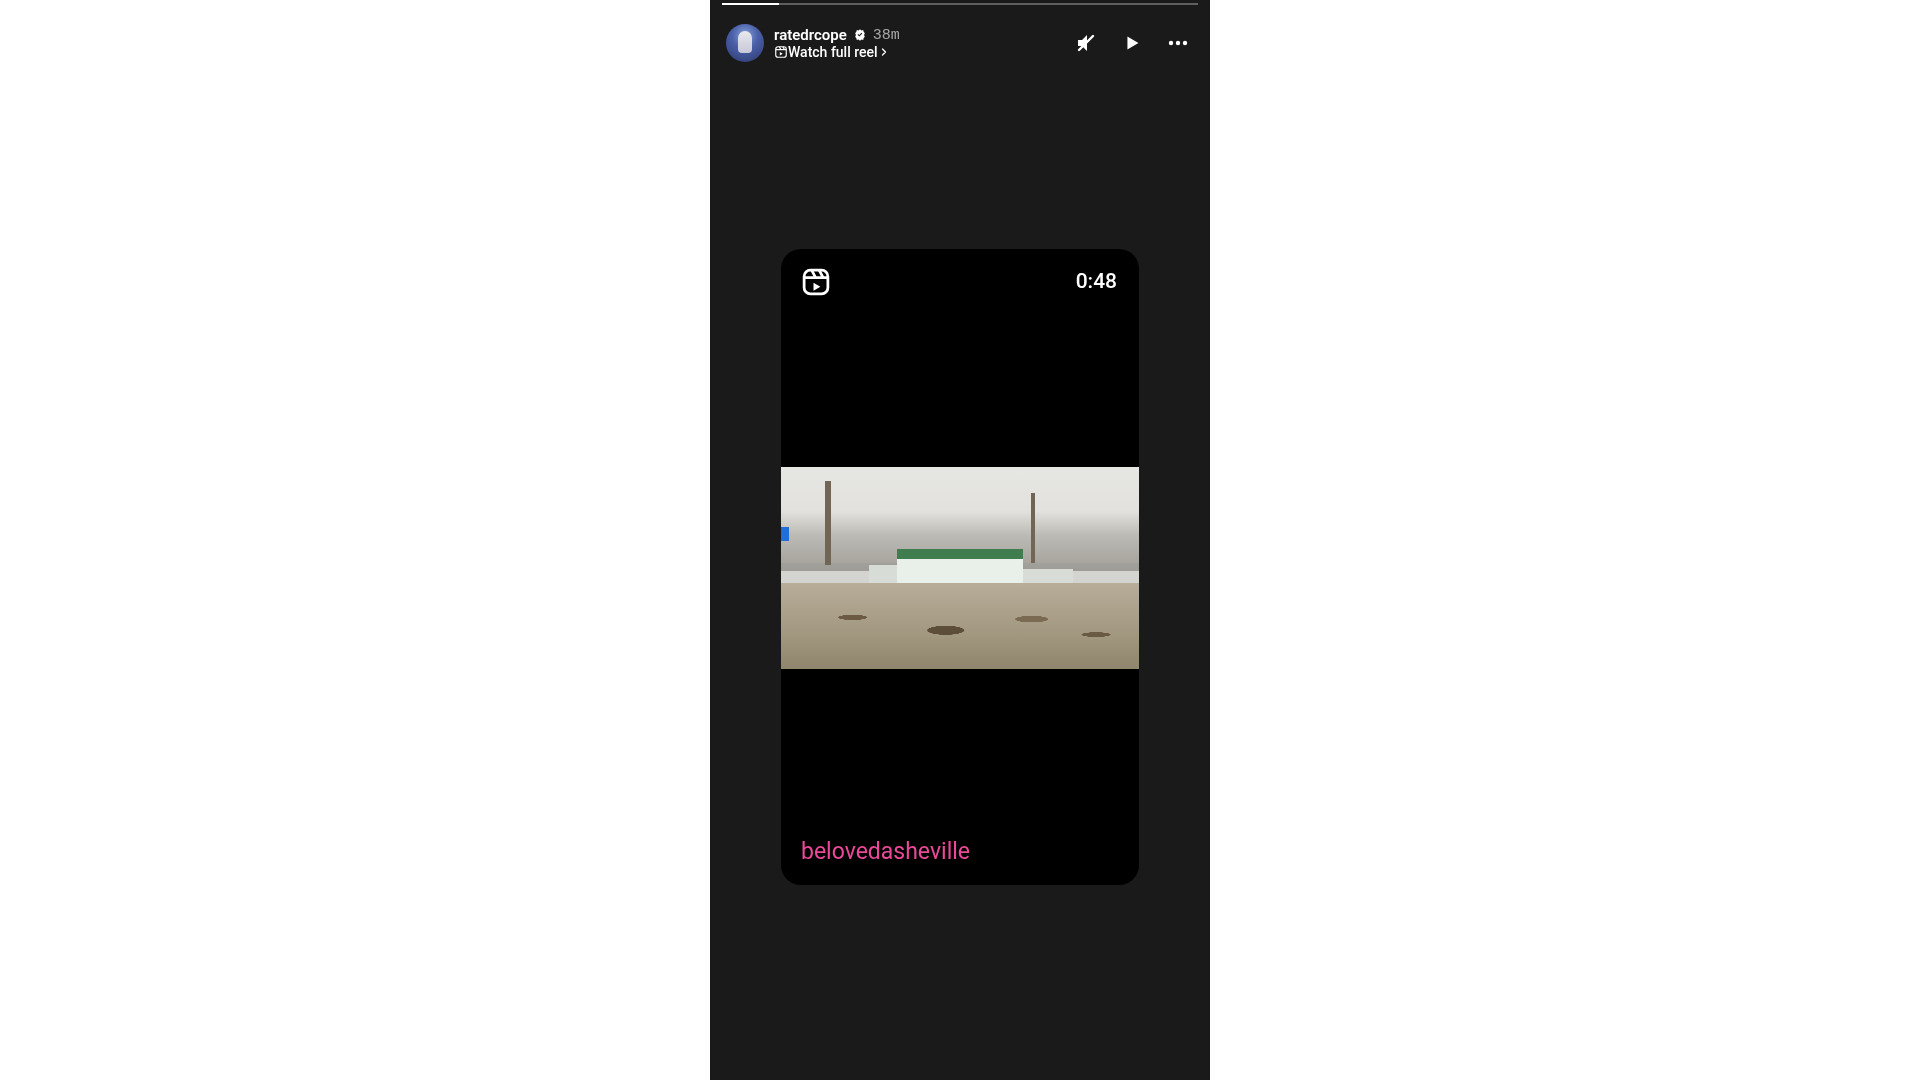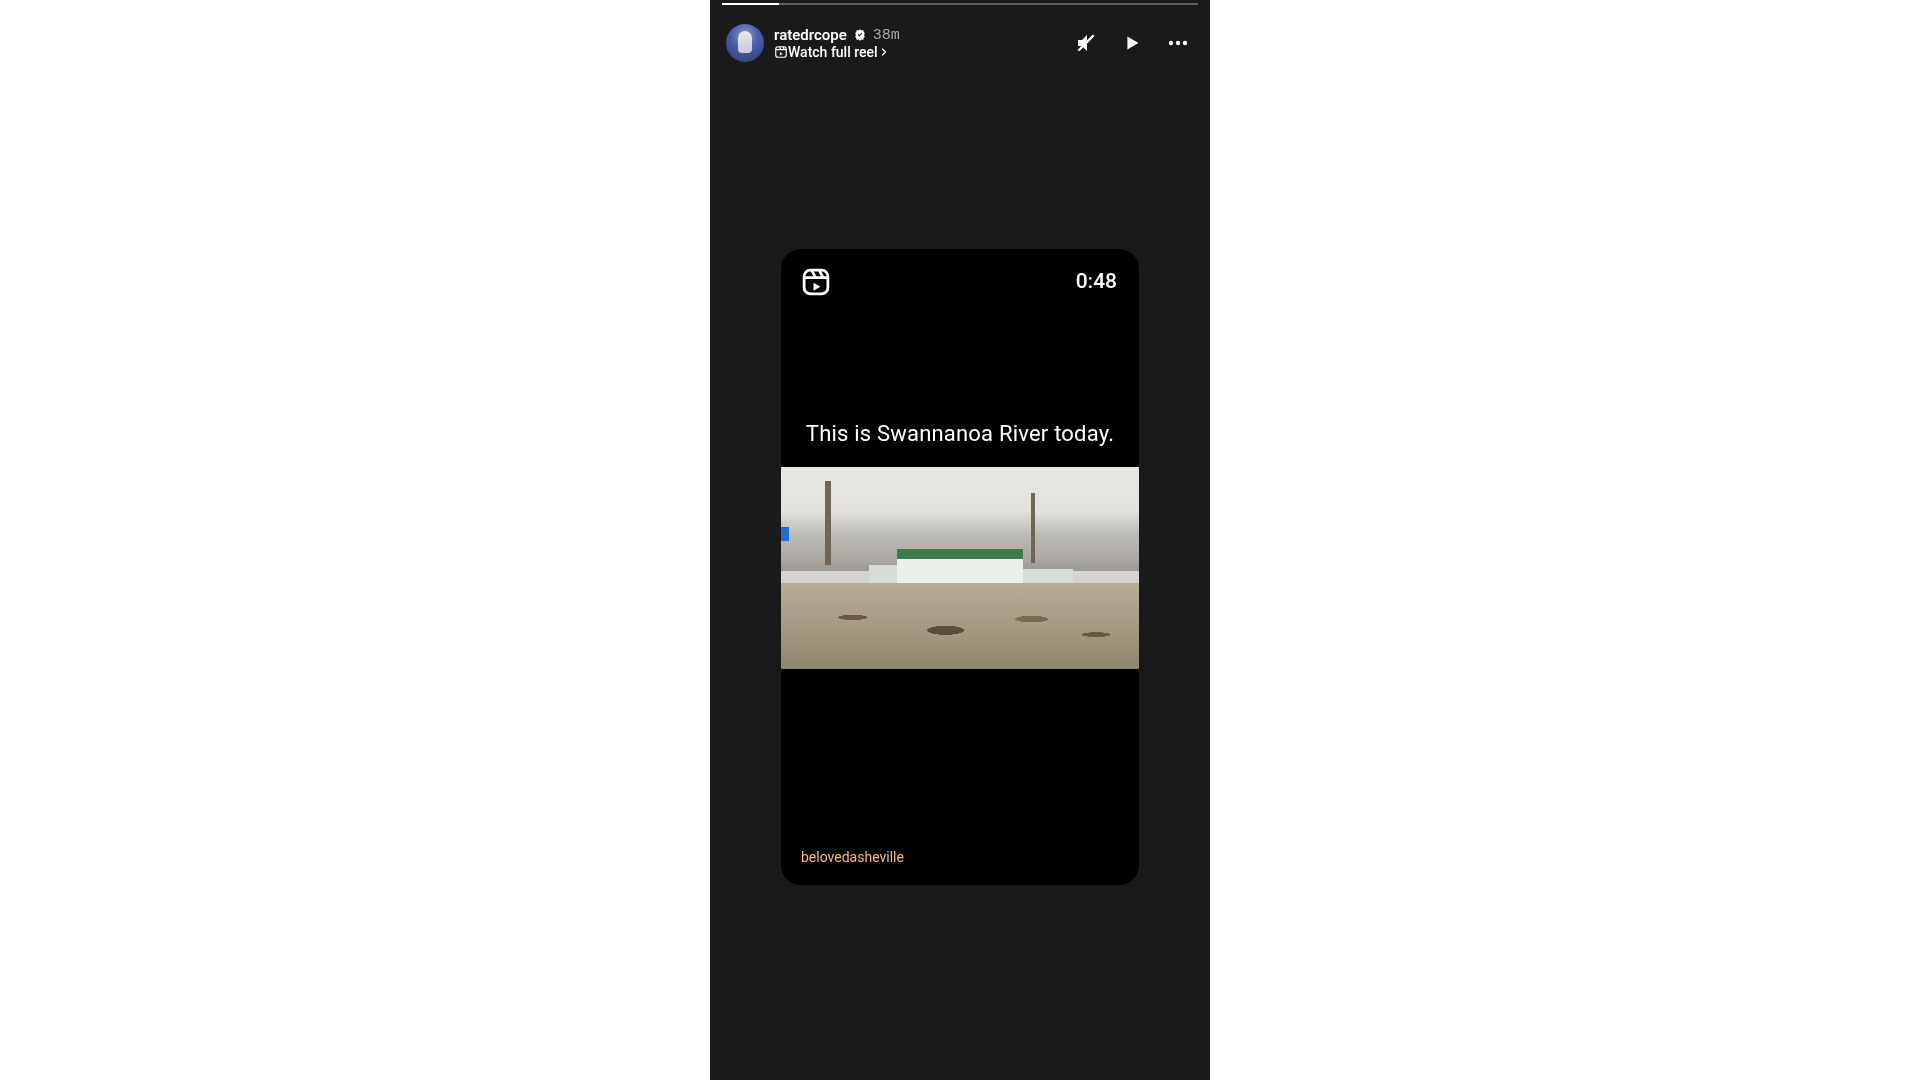--- a/index.html
+++ b/index.html
@@ -35,21 +35,21 @@
   .house::after{content:"";position:absolute;right:-50px;top:10px;width:50px;height:22px;background:#d8dcd6;}
   .debris{position:absolute;left:0;right:0;bottom:0;height:86px;background:
      radial-gradient(ellipse at 20% 40%,#6d5a44 0 14px,transparent 15px),
      radial-gradient(ellipse at 46% 55%,#5d4e3a 0 18px,transparent 19px),
      radial-gradient(ellipse at 70% 42%,#7a6a52 0 16px,transparent 17px),
      radial-gradient(ellipse at 88% 60%,#6a5a44 0 14px,transparent 15px),
      linear-gradient(#b7ad99,#a2977f 60%,#8f846c);}
   .trunk{position:absolute;top:14px;left:44px;width:6px;height:84px;background:#716555;}
   .trunk.b{left:250px;width:4px;height:70px;top:26px;}
   .small-tag{position:absolute;top:60px;left:0;width:8px;height:14px;background:#1f6fd6;}
-  .credit{position:absolute;left:20px;bottom:20px;color:#fdba74;font-size:14px;font-weight:400;}
+  .credit{position:absolute;left:20px;bottom:20px;color:#ec4899;font-size:23px;font-weight:400;}
 </style>
 </head>
 <body>
 
 <div class="page">
   <div class="story-viewer">
 
     <div class="progress-track">
       <div class="progress-fill"></div>
     </div>
@@ -111,21 +111,20 @@
     <div class="content-area">
       <div class="reel-card">
         <div class="reel-icon-tl">
           <svg viewBox="0 0 24 24" width="30" height="30">
               <rect x="2.5" y="2.5" width="19" height="19" rx="5" fill="none" stroke="#fff" stroke-width="2.2"></rect>
               <path d="M2.5 8.5h19M8.5 2.5l3.2 6M14.5 2.5l3.2 6" stroke="#fff" stroke-width="2.2" fill="none"></path>
               <path d="M10 12.5l5.5 3.2L10 18.9z" fill="#fff"></path>
             </svg>
         </div>
         <div class="duration">0:48</div>
-        <div class="caption">This is Swannanoa River today.</div>
 
         <div class="frame">
           <div class="sky"></div>
           <div class="treeline"></div>
           <div class="trunk"></div>
           <div class="trunk b"></div>
           <div class="small-tag"></div>
           <div class="house"></div>
           <div class="debris"></div>
         </div>

